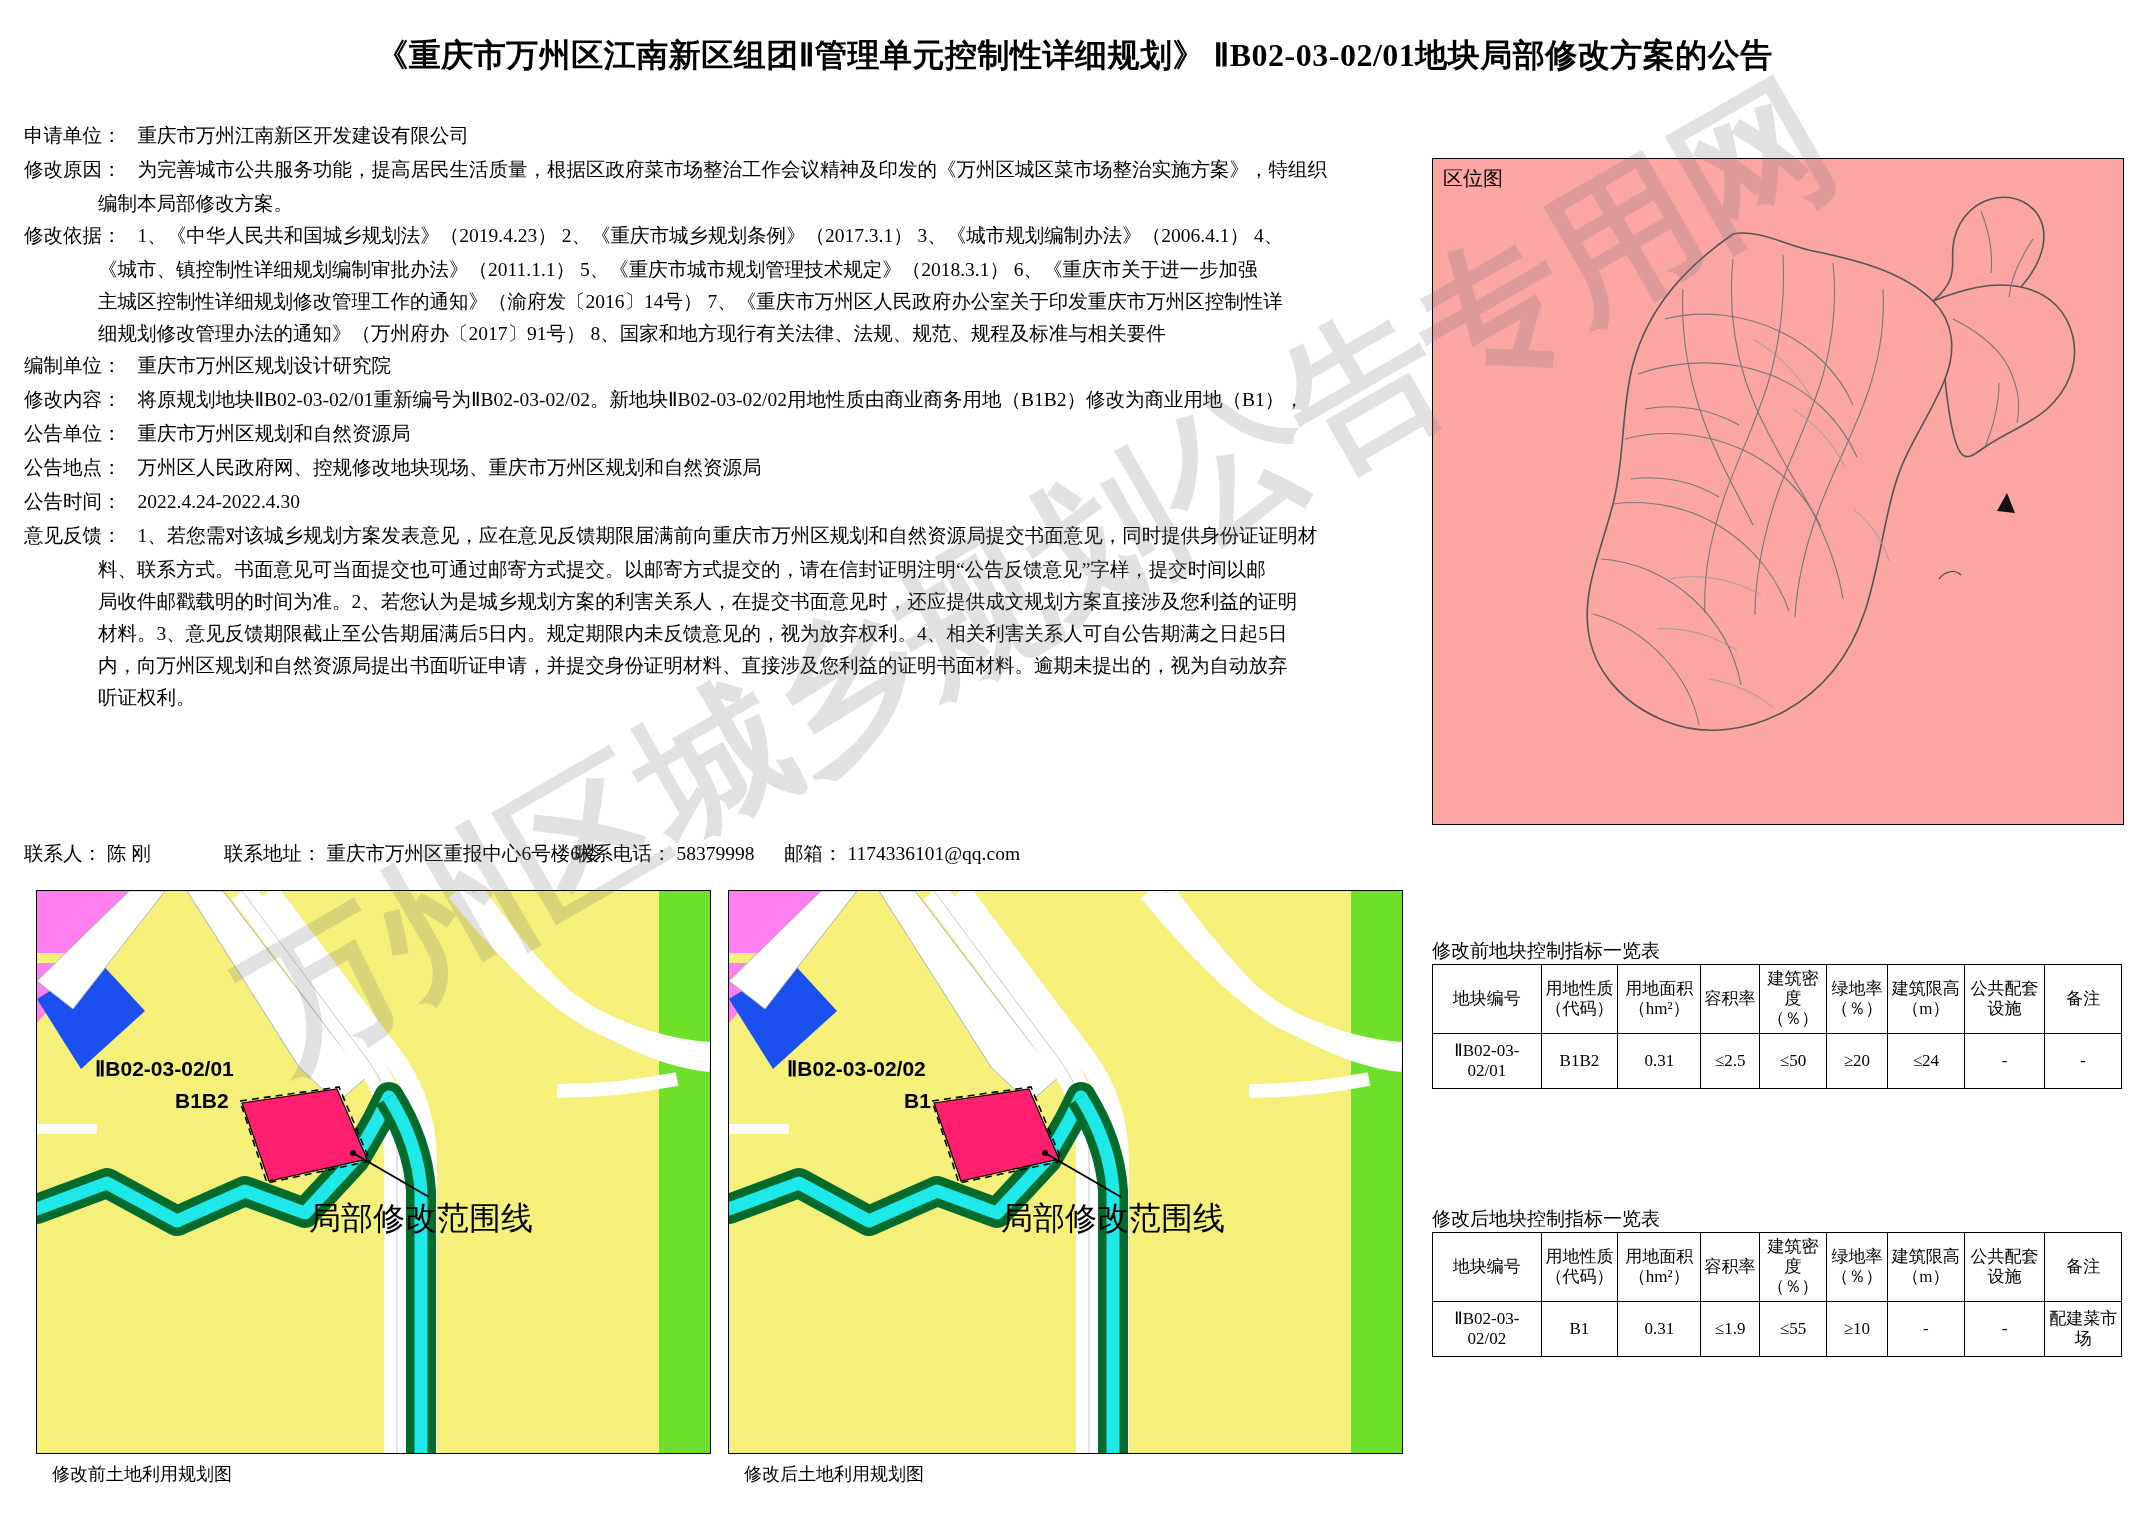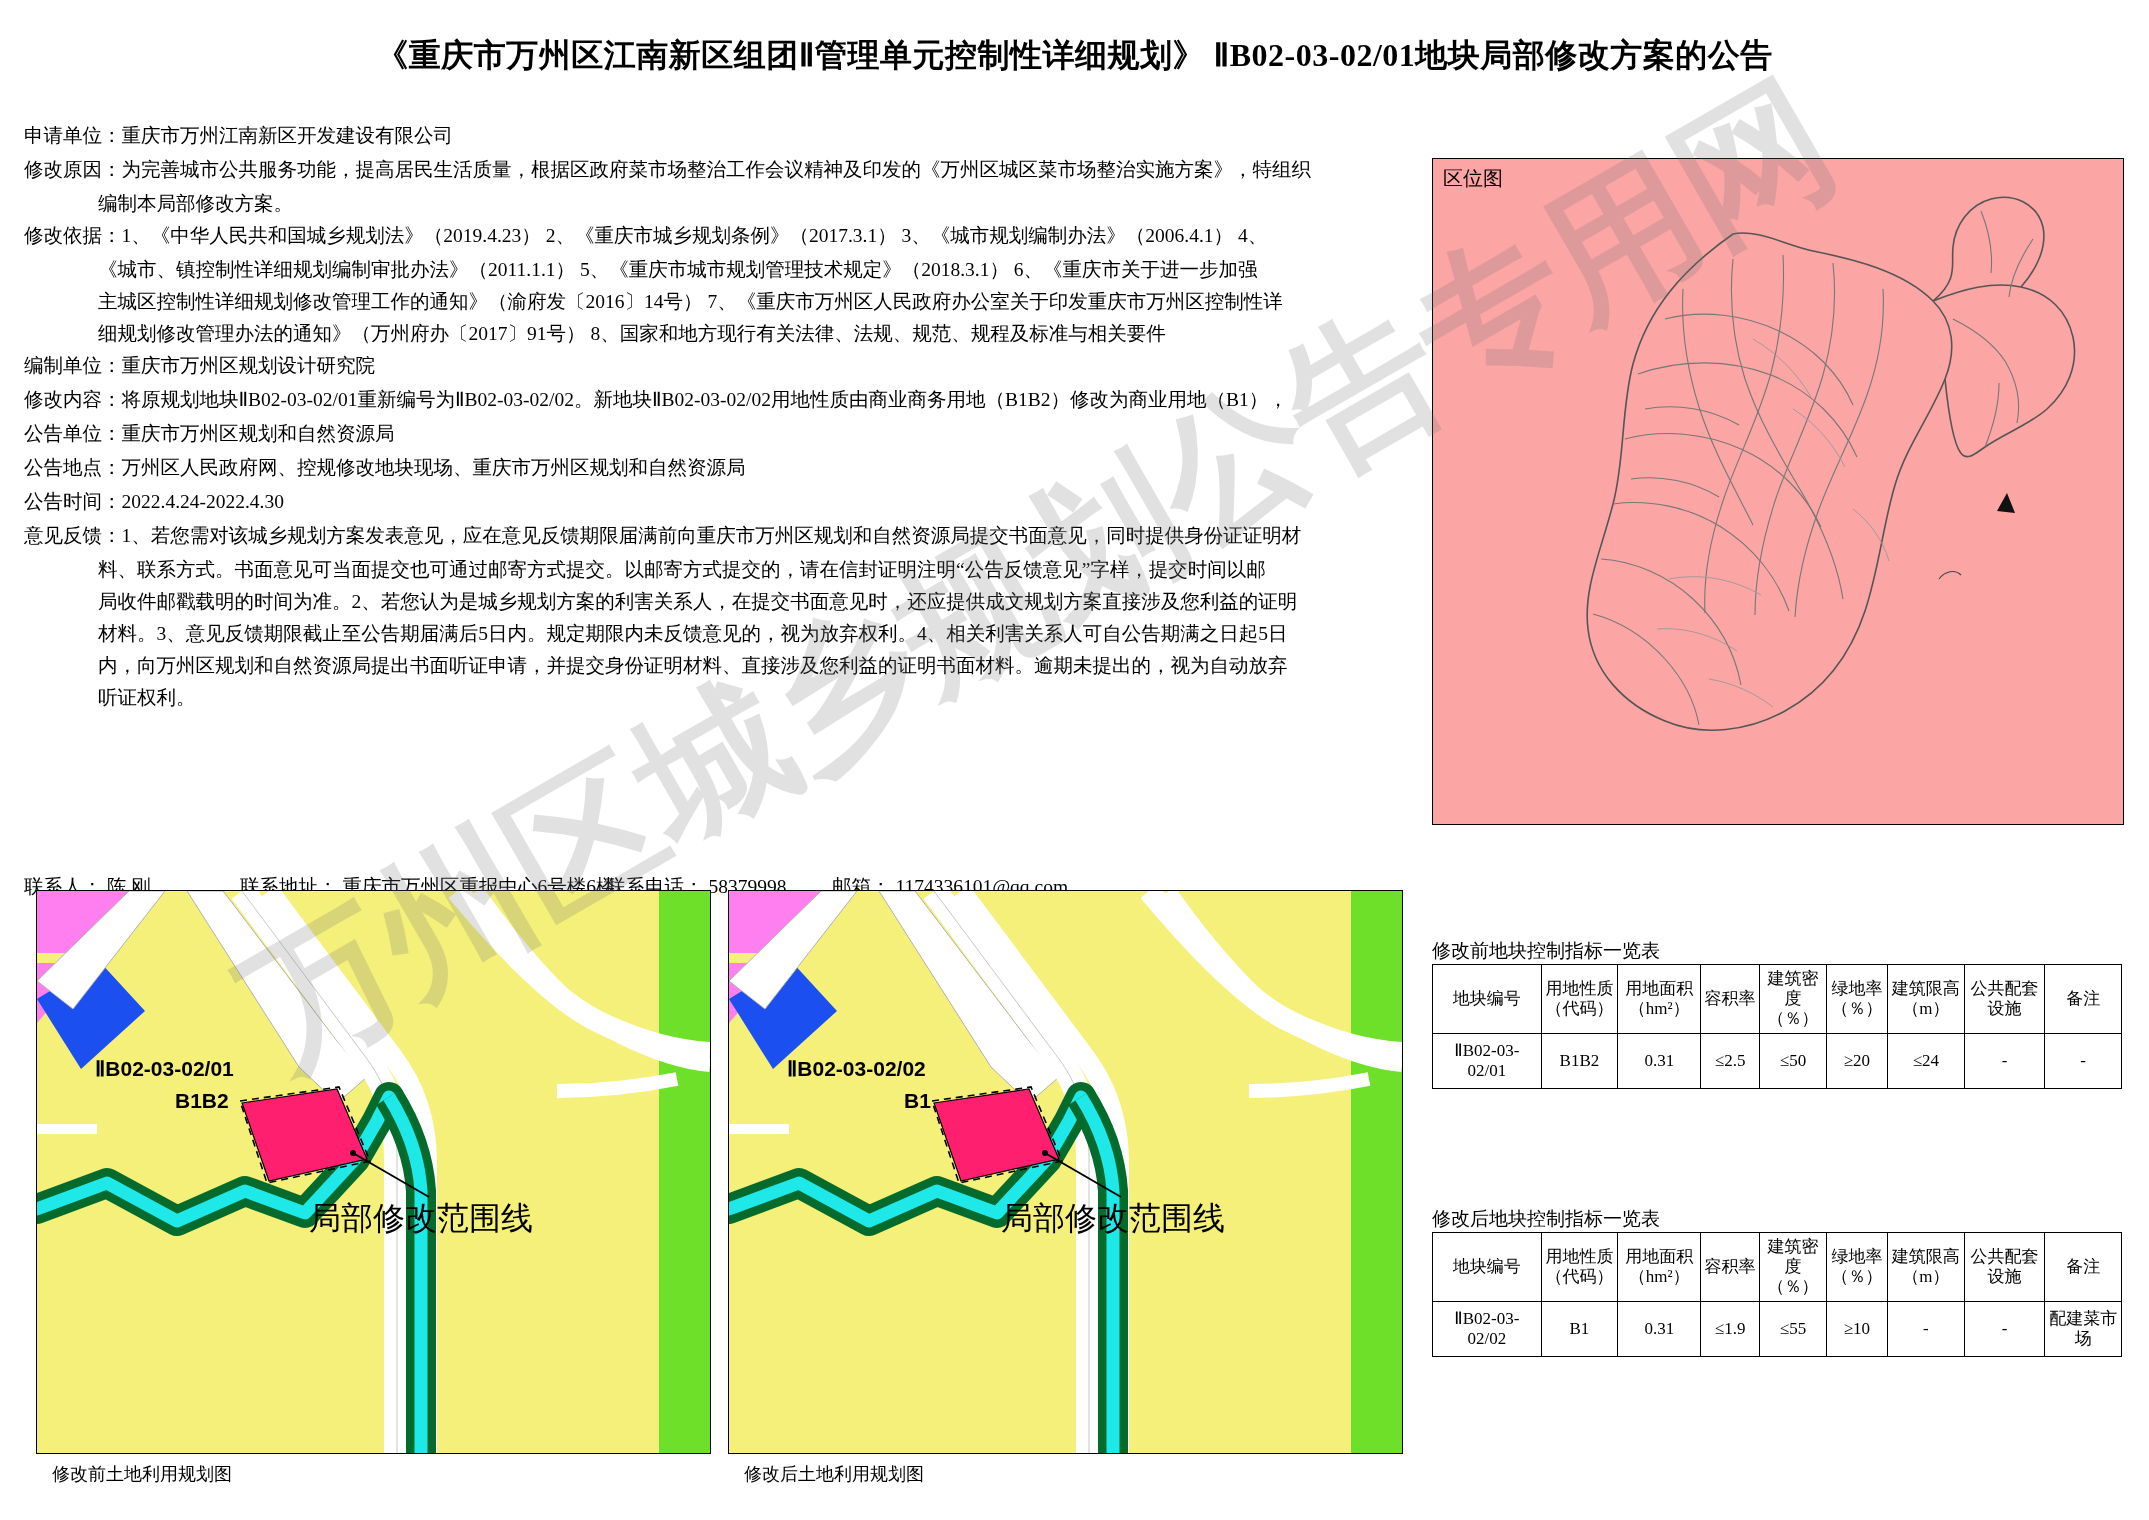--- a/index.html
+++ b/index.html
@@ -40,30 +40,30 @@
     font-size:32px;font-weight:bold;
     letter-spacing:0.5px;
     font-family:"Liberation Serif", serif;
   }
 
   
   .body-block{
     position:absolute;left:24px;top:120px;width:1400px;
     font-size:19.5px;line-height:32px;
   }
-  .row{display:flex;align-items:flex-start;margin-bottom:2px;}
+  .row{display:flex;align-items:flex-start;margin-bottom:2px;gap:16px;}
   .row .lbl{flex:0 0 auto;white-space:nowrap;}
   .row .val{flex:1 1 auto;}
   .hang{ padding-left:74px; }
 
   
   .contacts{
     position:absolute;left:24px;top:840px;width:1400px;
     font-size:19.5px;
-    display:flex;gap:16px;margin-top:33px;
+    display:flex;gap:0px;
   }
   .contacts .c{white-space:nowrap;}
   .c1{width:200px;}
   .c2{width:350px;}
   .c3{width:210px;}
   .c4{width:260px;}
 
   
   .loc-box{
     position:absolute;left:1432px;top:158px;width:690px;height:665px;

